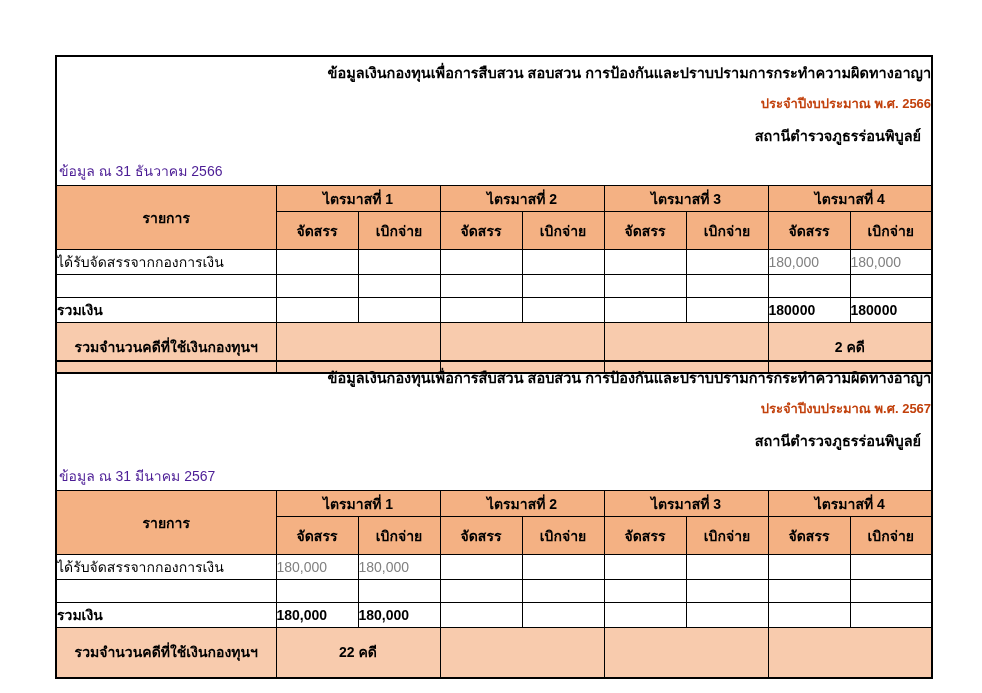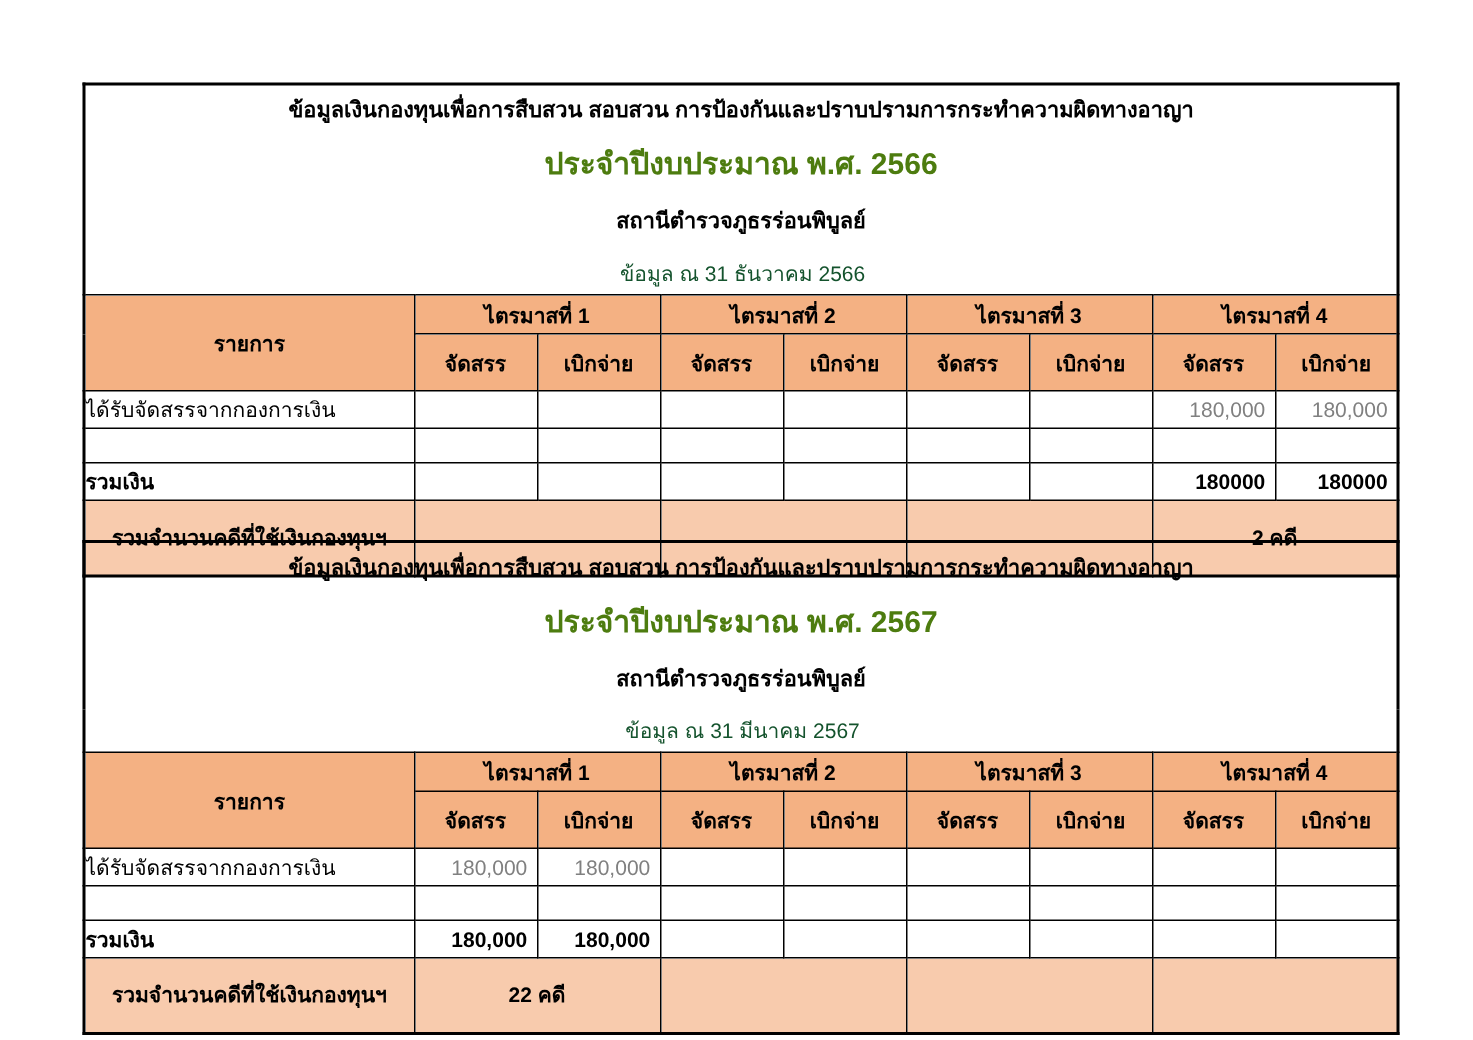--- a/index.html
+++ b/index.html
@@ -33,65 +33,65 @@
     padding: 0;
     vertical-align: middle;
     overflow: hidden;
     white-space: nowrap;
   }
 
   
   td.title-block {
     border: none;
     height: 83px;
-    text-align: center;
+    text-align: right;
     vertical-align: middle;
   }
   .title-block .doc-title {
     font-weight: bold;
     font-size: 14.5px;
     margin: 4px 0 9px 0;
   }
   .title-block .year-line {
     font-weight: bold;
-    font-size: 20px;
-    color: #4d7c0f;
+    font-size: 13px;
+    color: #c2410c;
     margin: 0 0 9px 0;
   }
   .title-block .station-line {
     font-weight: bold;
     font-size: 14.5px;
     margin: 10px;
   }
   td.asof-cell {
     border: none;
     height: 25px;
-    text-align: center;
+    text-align: left;
     vertical-align: bottom;
-    color: #14532d;
+    color: #4c1d95;
     font-size: 14px;
     padding: 0 0 3px 2px;
   }
 
   
   td.hdr {
     background: #F4B183;
     font-weight: bold;
     text-align: center;
   }
   tr.hdr-row-1 { height: 26px; }
   tr.hdr-row-2 { height: 38px; }
 
   
   tr.data-row-1 { height: 25px; }
   tr.data-row-2 { height: 23px; }
   tr.data-row-3 { height: 25px; }
   td.row-label { text-align: left; }
   td.val {
-    text-align: right;
+    text-align: left;
     padding-right: 6px;
   }
   tr.data-row-1 td.val { color: #808080; }
   tr.data-row-3 td.row-label,
   tr.data-row-3 td.val { font-weight: bold; }
 
   
   tr.footer-row { height: 50px; border-radius: 16px; }
   tr.footer-row td {
     background: #F8CBAD;

